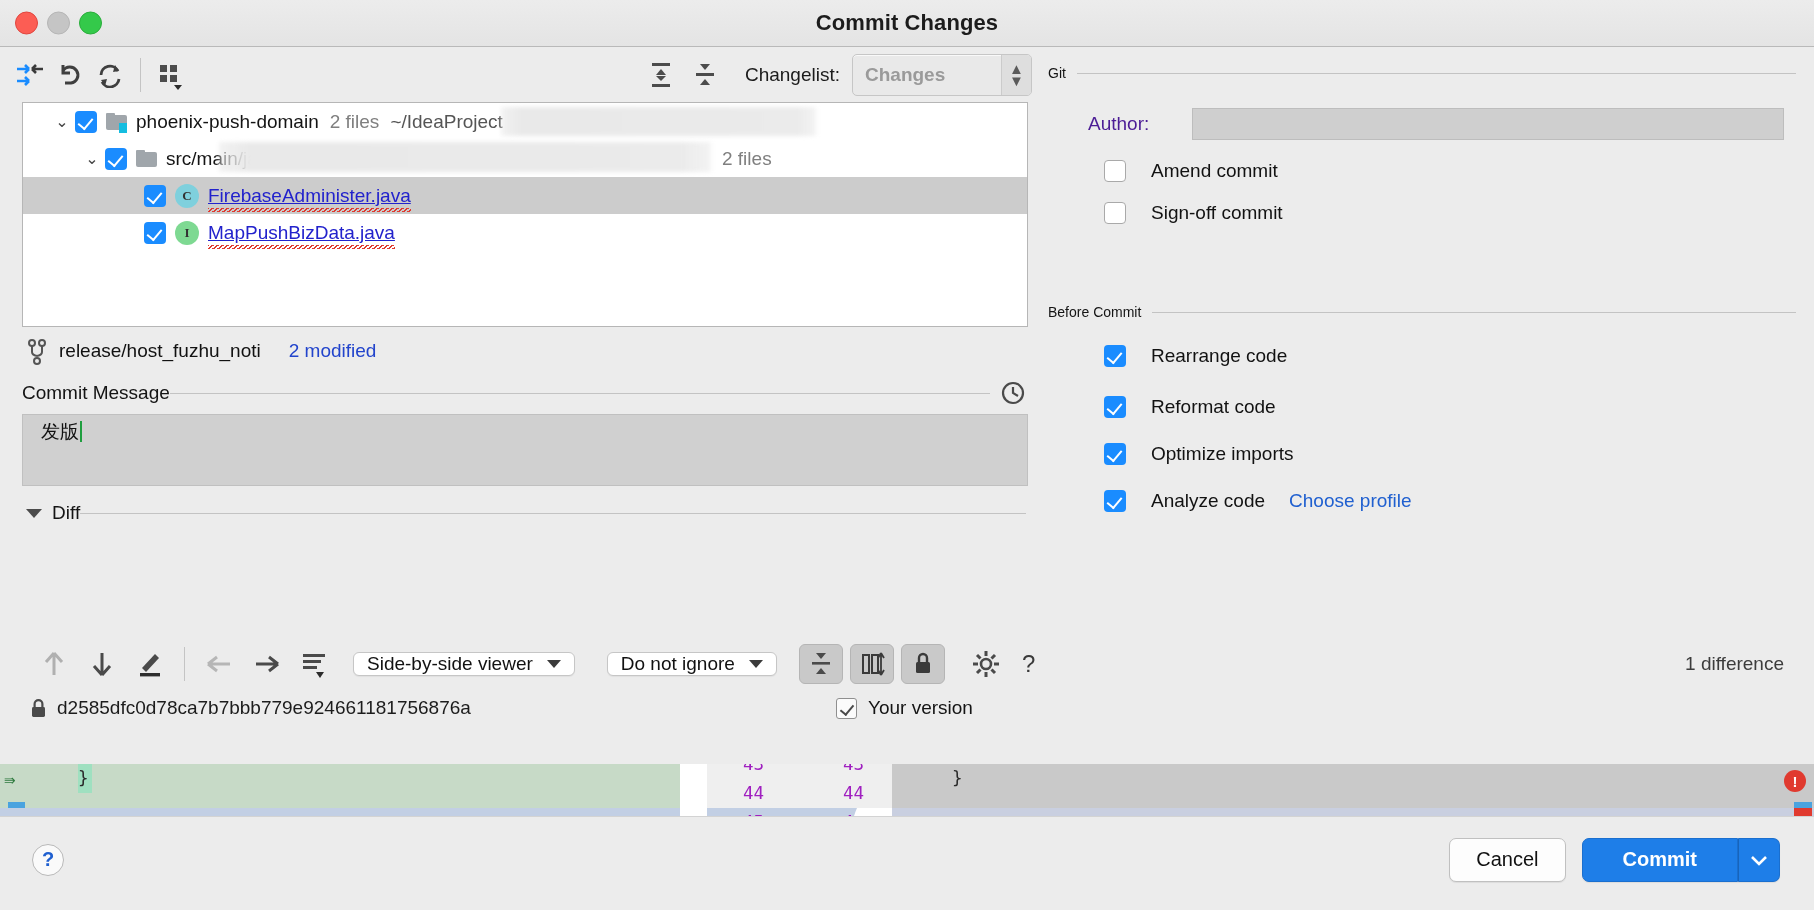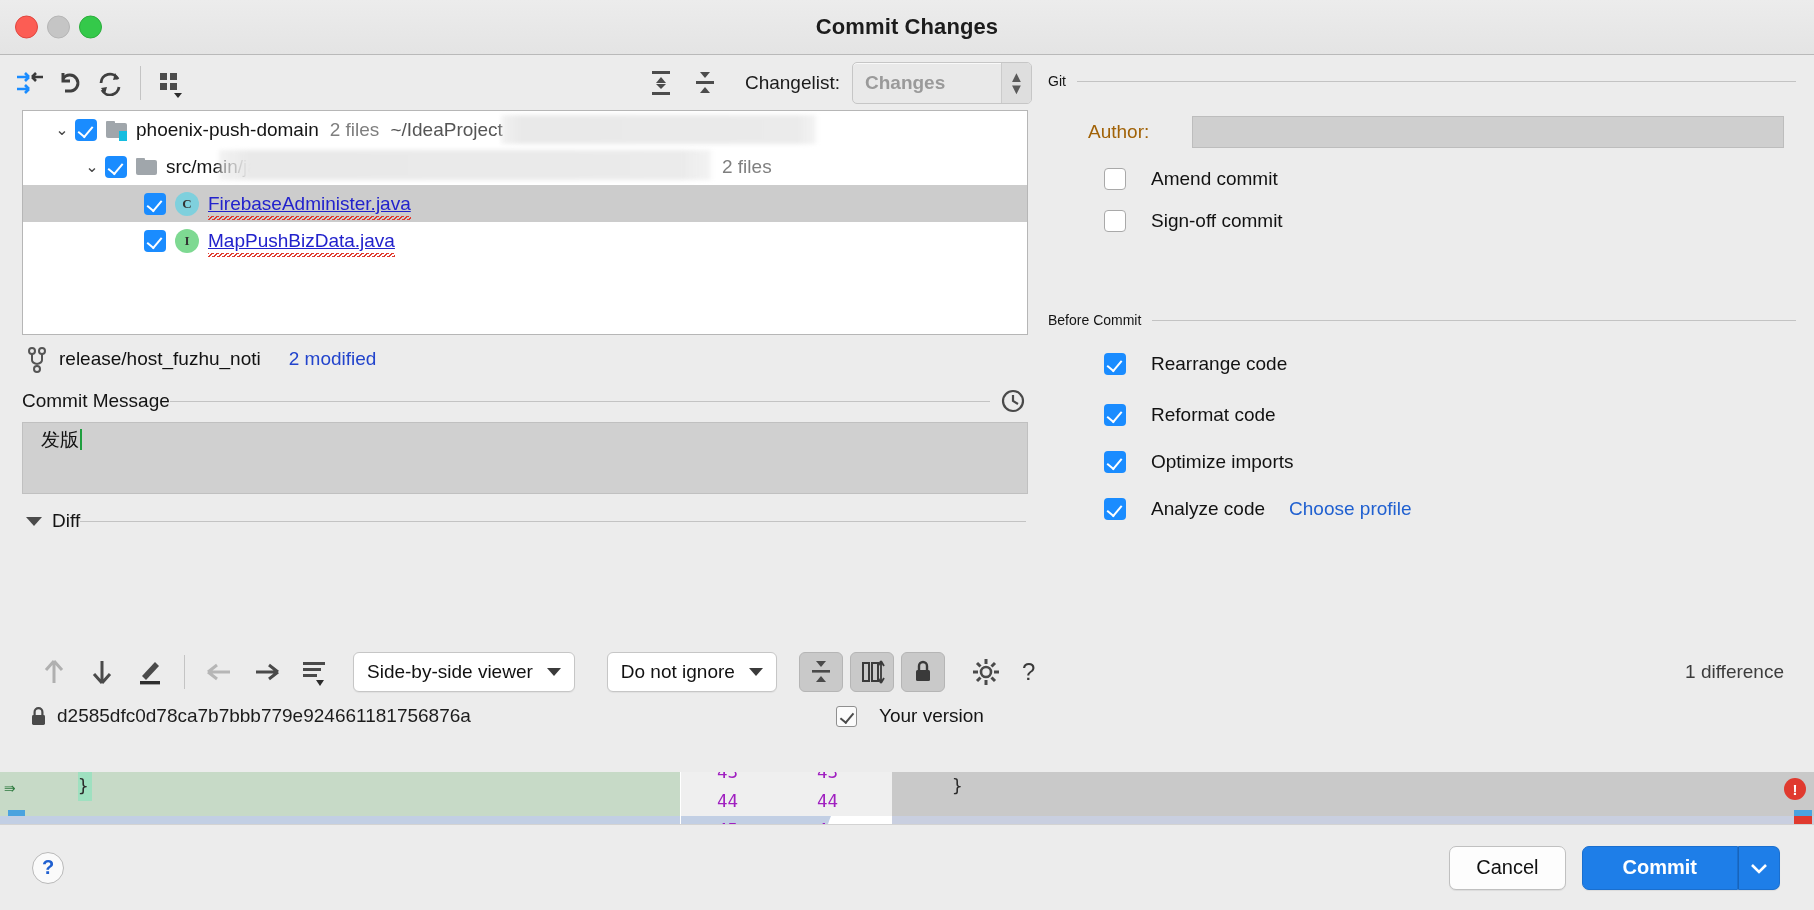--- a/index.html
+++ b/index.html
@@ -8,21 +8,21 @@
     margin: 0; padding: 0;
     width: 1814px; height: 910px;
     overflow: hidden;
     font-family: "Liberation Sans", sans-serif;
     -webkit-font-smoothing: antialiased;
   }
   body { background: #ececec; position: relative; }
 
   
   .titlebar {
-    height: 55px; width: 100%;
+    height: 47px; width: 100%;
     background: linear-gradient(#ececec, #e4e4e4);
     border-bottom: 1px solid #b9b9b9;
     position: relative;
     display: flex; align-items: center; justify-content: center;
   }
   .traffic { position: absolute; left: 15px; top: 50%; transform: translateY(-50%);
              display: flex; gap: 9px; }
   .light { width: 23px; height: 23px; border-radius: 50%; }
   .light.red { background: #fc5d54; border: 0.5px solid #e0453e; }
   .light.yellow { background: #c5c5c5; border: 0.5px solid #b5b5b5; }
@@ -209,21 +209,21 @@
   }
 
   
   .diff-toolbar {
     display: flex; align-items: center;
     padding-left: 30px; height: 54px; position: relative;
   }
   .di-btn { width: 48px; height: 40px; display: flex; align-items: center;
             justify-content: center; }
   .pill {
-    height: 40px; background: #fff;
+    height: 24px; background: #fff;
     border: 1px solid #c6c6c6; border-radius: 6px;
     display: flex; align-items: center; gap: 14px;
     padding: 0 13px; margin-right: 14px;
     font-size: 19px; color: #111;
     box-shadow: 0 1px 1px rgba(0,0,0,.05);
   }
   .pill .cv {
     width: 0; height: 0;
     border-left: 7px solid transparent; border-right: 7px solid transparent;
     border-top: 8px solid #3a3a3a;
@@ -243,21 +243,21 @@
   
   .rev-row {
     display: flex; align-items: center;
     padding-left: 30px; height: 34px; position: relative;
   }
   .lock-ico { width: 17px; height: 20px; position: relative; margin-right: 10px; }
   .rev-hash { font-size: 19px; color: #1c1c1c;
               font-family: "Liberation Sans", sans-serif; }
   .yourver {
     position: absolute; left: 836px; top: 50%; transform: translateY(-50%);
-    display: flex; align-items: center; gap: 22px;
+    display: flex; align-items: center; gap: 11px;
   }
   .cbx-gray {
     width: 21px; height: 21px; background: #fbfbfb;
     border: 1px solid #8f8f8f; border-radius: 3px; position: relative;
   }
   .cbx-gray::after {
     content: ""; position: absolute; left: 6px; top: 3px;
     width: 6px; height: 11px;
     border-right: 2.3px solid #4a4a4a; border-bottom: 2.3px solid #4a4a4a;
     transform: rotate(40deg);
@@ -267,21 +267,21 @@
   
   .diffview {
     position: absolute; left: 0; bottom: 86px; top: 717px;
     width: 1814px; overflow: hidden;
     font-family: "DejaVu Sans Mono", monospace;
     font-size: 17.5px;
     background: #fff;
   }
   .pane-l { position: absolute; left: 0; top: 0; width: 680px; height: 100%;
             background: #c7dac7; overflow: hidden; }
-  .gut { position: absolute; left: 681px; top: 0; width: 212px; height: 100%;
+  .gut { position: absolute; left: 707px; top: 0; width: 212px; height: 100%;
          background: #efefef; overflow: hidden; }
   .pane-r { position: absolute; left: 892px; top: 0; width: 922px; height: 100%;
             background: #c9c9c9; overflow: hidden; }
   .codeline { height: 29px; line-height: 29px; white-space: pre; }
   .gl { position: absolute; width: 212px; height: 29px; line-height: 29px;
         color: #a020c0; }
   .gl .a { position: absolute; left: 36px; }
   .gl .b { position: absolute; left: 136px; }
   .gl .mk { position: absolute; left: 168px; top: 4px;
             width: 19px; height: 19px; border: 1px solid #7a7a7a;
@@ -309,21 +309,21 @@
     position: absolute; right: 2px; width: 18px; height: 6px; background: #4aa3df;
   }
 
   
   .rp-sec { padding: 0 18px 0 8px; }
   .rp-sec-title {
     display: flex; align-items: center; gap: 11px;
     font-size: 14px; color: #141414; padding-top: 18px;
   }
   .field-row { display: flex; align-items: center; margin-top: 27px; padding-left: 40px; }
-  .field-label { font-size: 19px; color: #a16207; width: 80px; }
+  .field-label { font-size: 19px; color: #4c1d95; width: 80px; }
   .author-input {
     flex: 1; height: 32px; background: #cfcfcf;
     border: 1px solid #bdbdbd; margin-left: 24px; margin-right: 12px;
   }
   .chk-row {
     display: flex; align-items: center; gap: 16px;
     padding-left: 56px; margin-top: 20px;
   }
   .chk-row span { font-size: 19px; color: #121212; }
   .chk-row .lnk { color: #2060d0; margin-left: 8px; }

